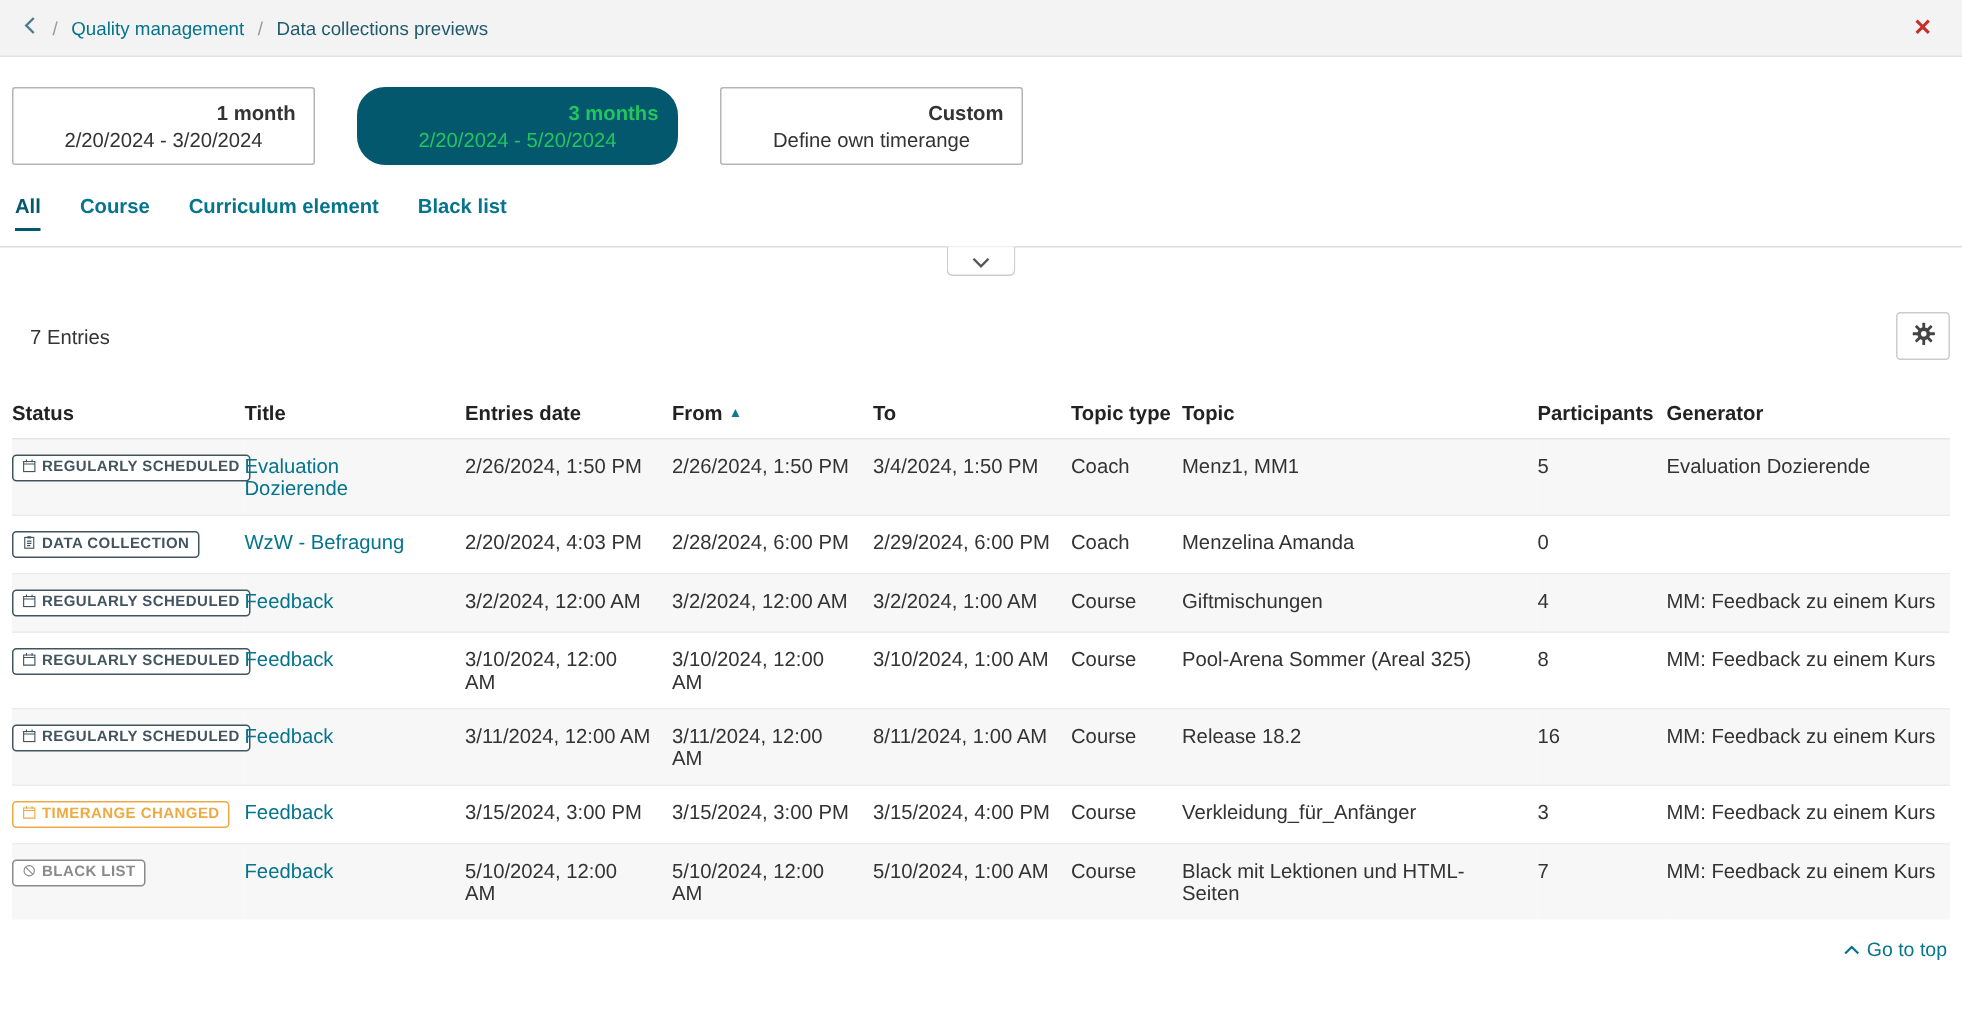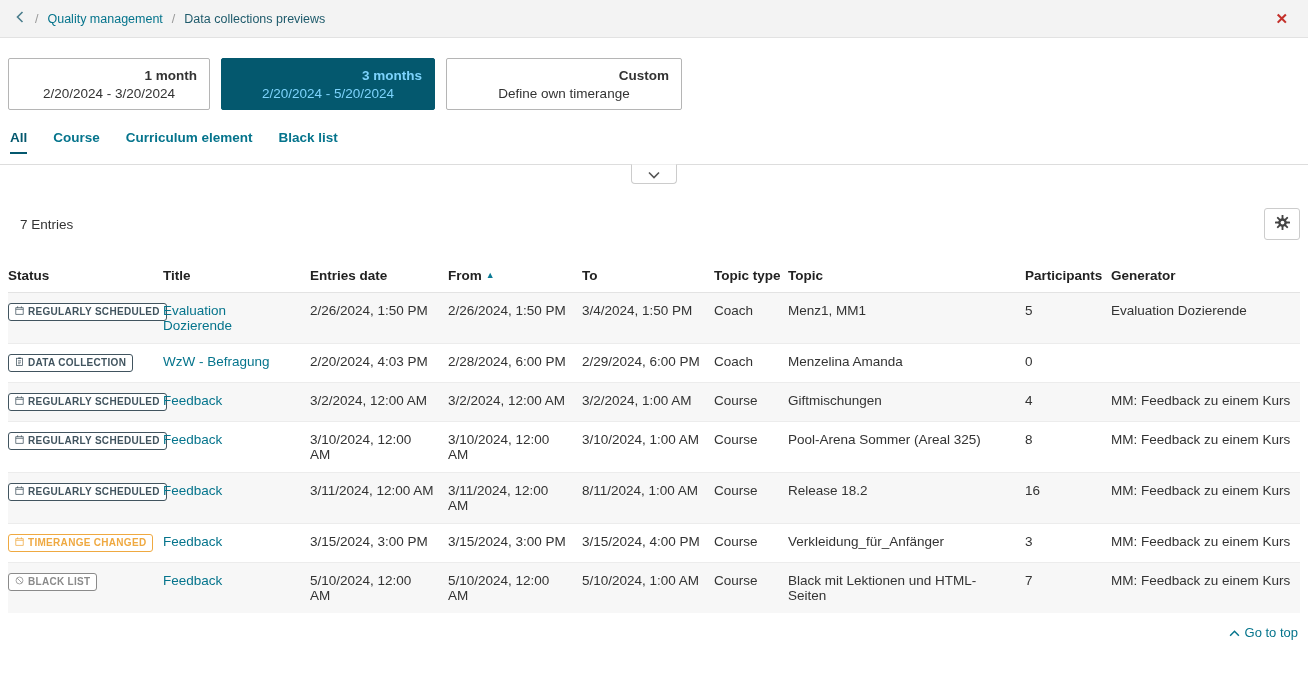--- a/index.html
+++ b/index.html
@@ -18,27 +18,27 @@
   .topbar{height:38px;background:#f3f3f3;border-bottom:1px solid #e2e2e2;
     display:flex;align-items:center;gap:9px;padding:0 14px;font-size:12.5px;}
   .topbar .sep{color:#999;}
   .crumb{color:var(--link);}
   .crumb.current{color:#1e5a6b;}
   .back-btn{display:flex;align-items:center;cursor:pointer;background:none;border:none;padding:2px;}
   .close-btn{margin-left:auto;background:none;border:none;cursor:pointer;
     color:var(--close-red);font-size:15px;font-weight:bold;line-height:1;}
 
   
-  .cards{display:flex;gap:11px;padding:20px 8px 0 8px;}
+  .cards{display:flex;gap:28px;padding:20px 8px 0 8px;}
   .tr-card{border:1px solid #b5b5b5;border-radius:2px;background:#fff;height:52px;
     padding:7px 12px 6px 12px;cursor:pointer;display:flex;flex-direction:column;justify-content:center;}
   .tr-card .t{font-weight:bold;text-align:right;}
   .tr-card .s{text-align:center;margin-top:3px;}
-  .tr-card.c0{width:202px;} .tr-card.c1{width:214px;} .tr-card.c2{width:236px;}
-  .tr-card.selected{background:var(--accent);border-color:var(--accent);color:#7dd3fc;}
+  .tr-card.c0{width:202px;} .tr-card.c1{width:214px;} .tr-card.c2{width:202px;}
+  .tr-card.selected{background:var(--accent);border-color:var(--accent);color:#22c55e;border-radius:19px;}
 
   
   .tabs{display:flex;gap:26px;padding:20px 10px 0 10px;font-weight:bold;font-size:13.5px;}
   .tab{color:var(--link);padding-bottom:7px;}
   .tab.active{color:var(--accent);border-bottom:2px solid var(--accent);}
 
   
   .divider{border-top:1px solid #ddd;margin-top:10px;position:relative;height:22px;}
   .collapse-btn{position:absolute;left:50%;transform:translateX(-50%);top:-1px;
     width:46px;height:20px;background:#fff;border:1px solid #ccc;border-top-color:#eee;

